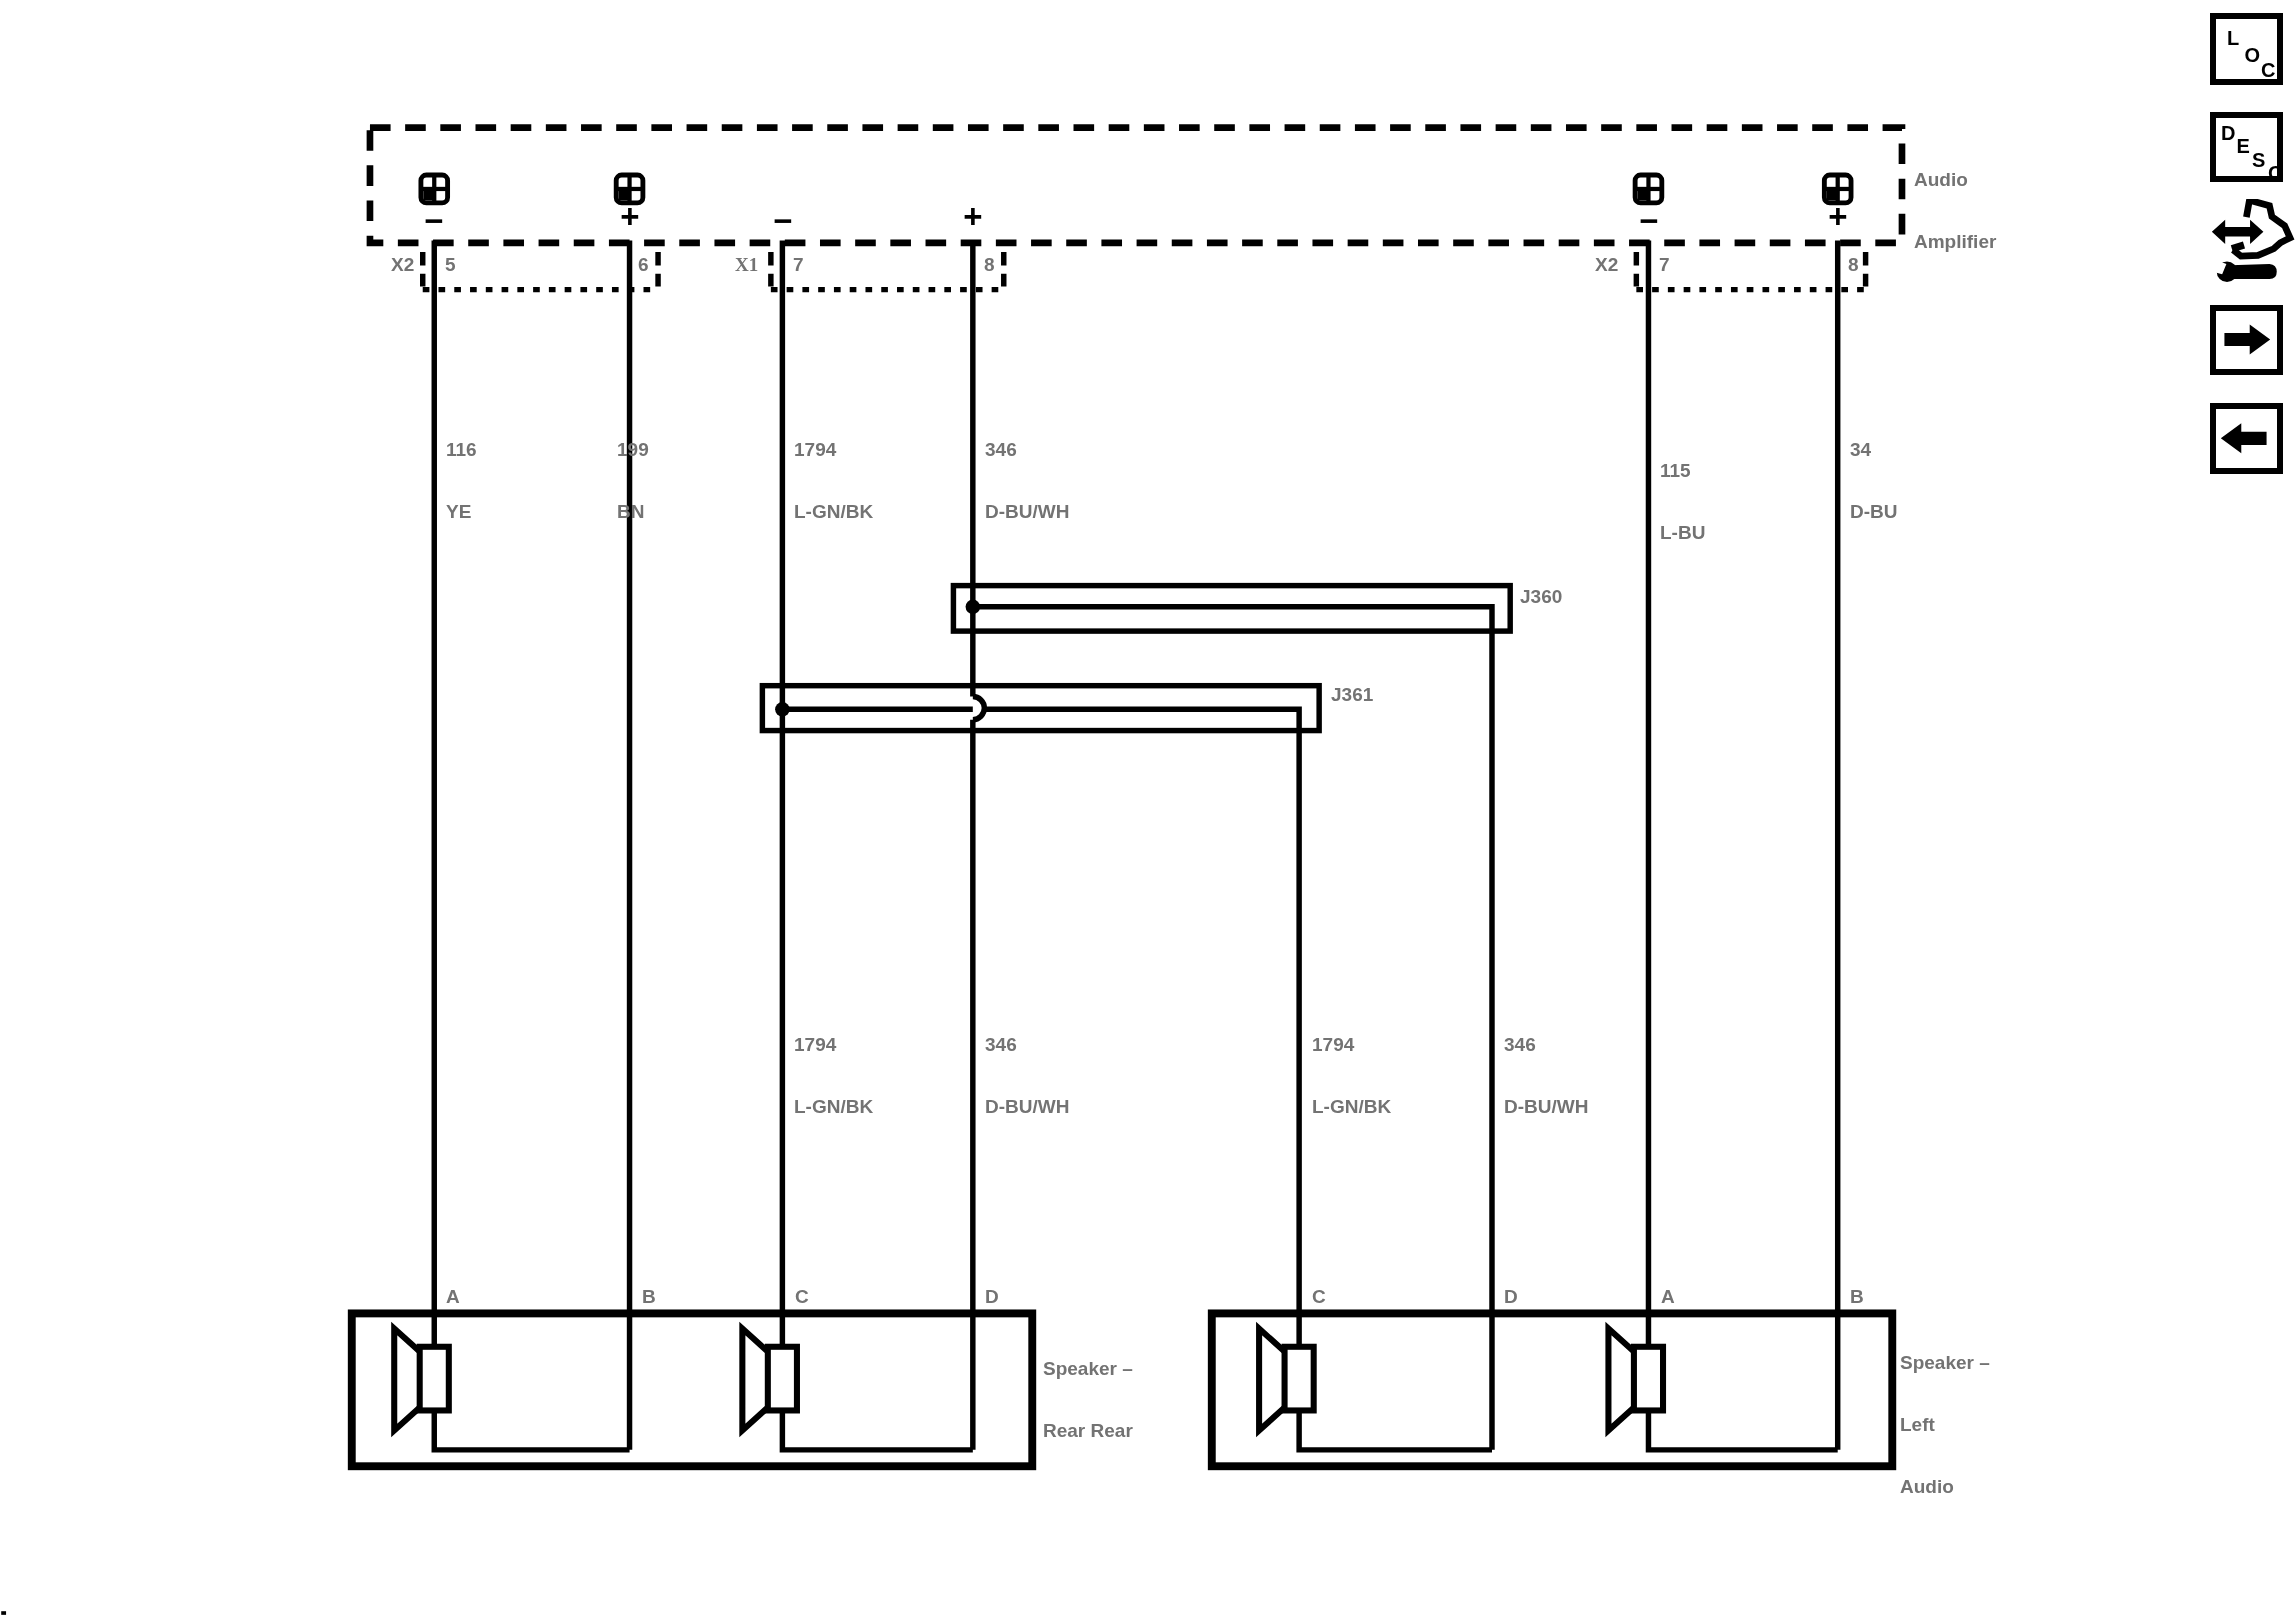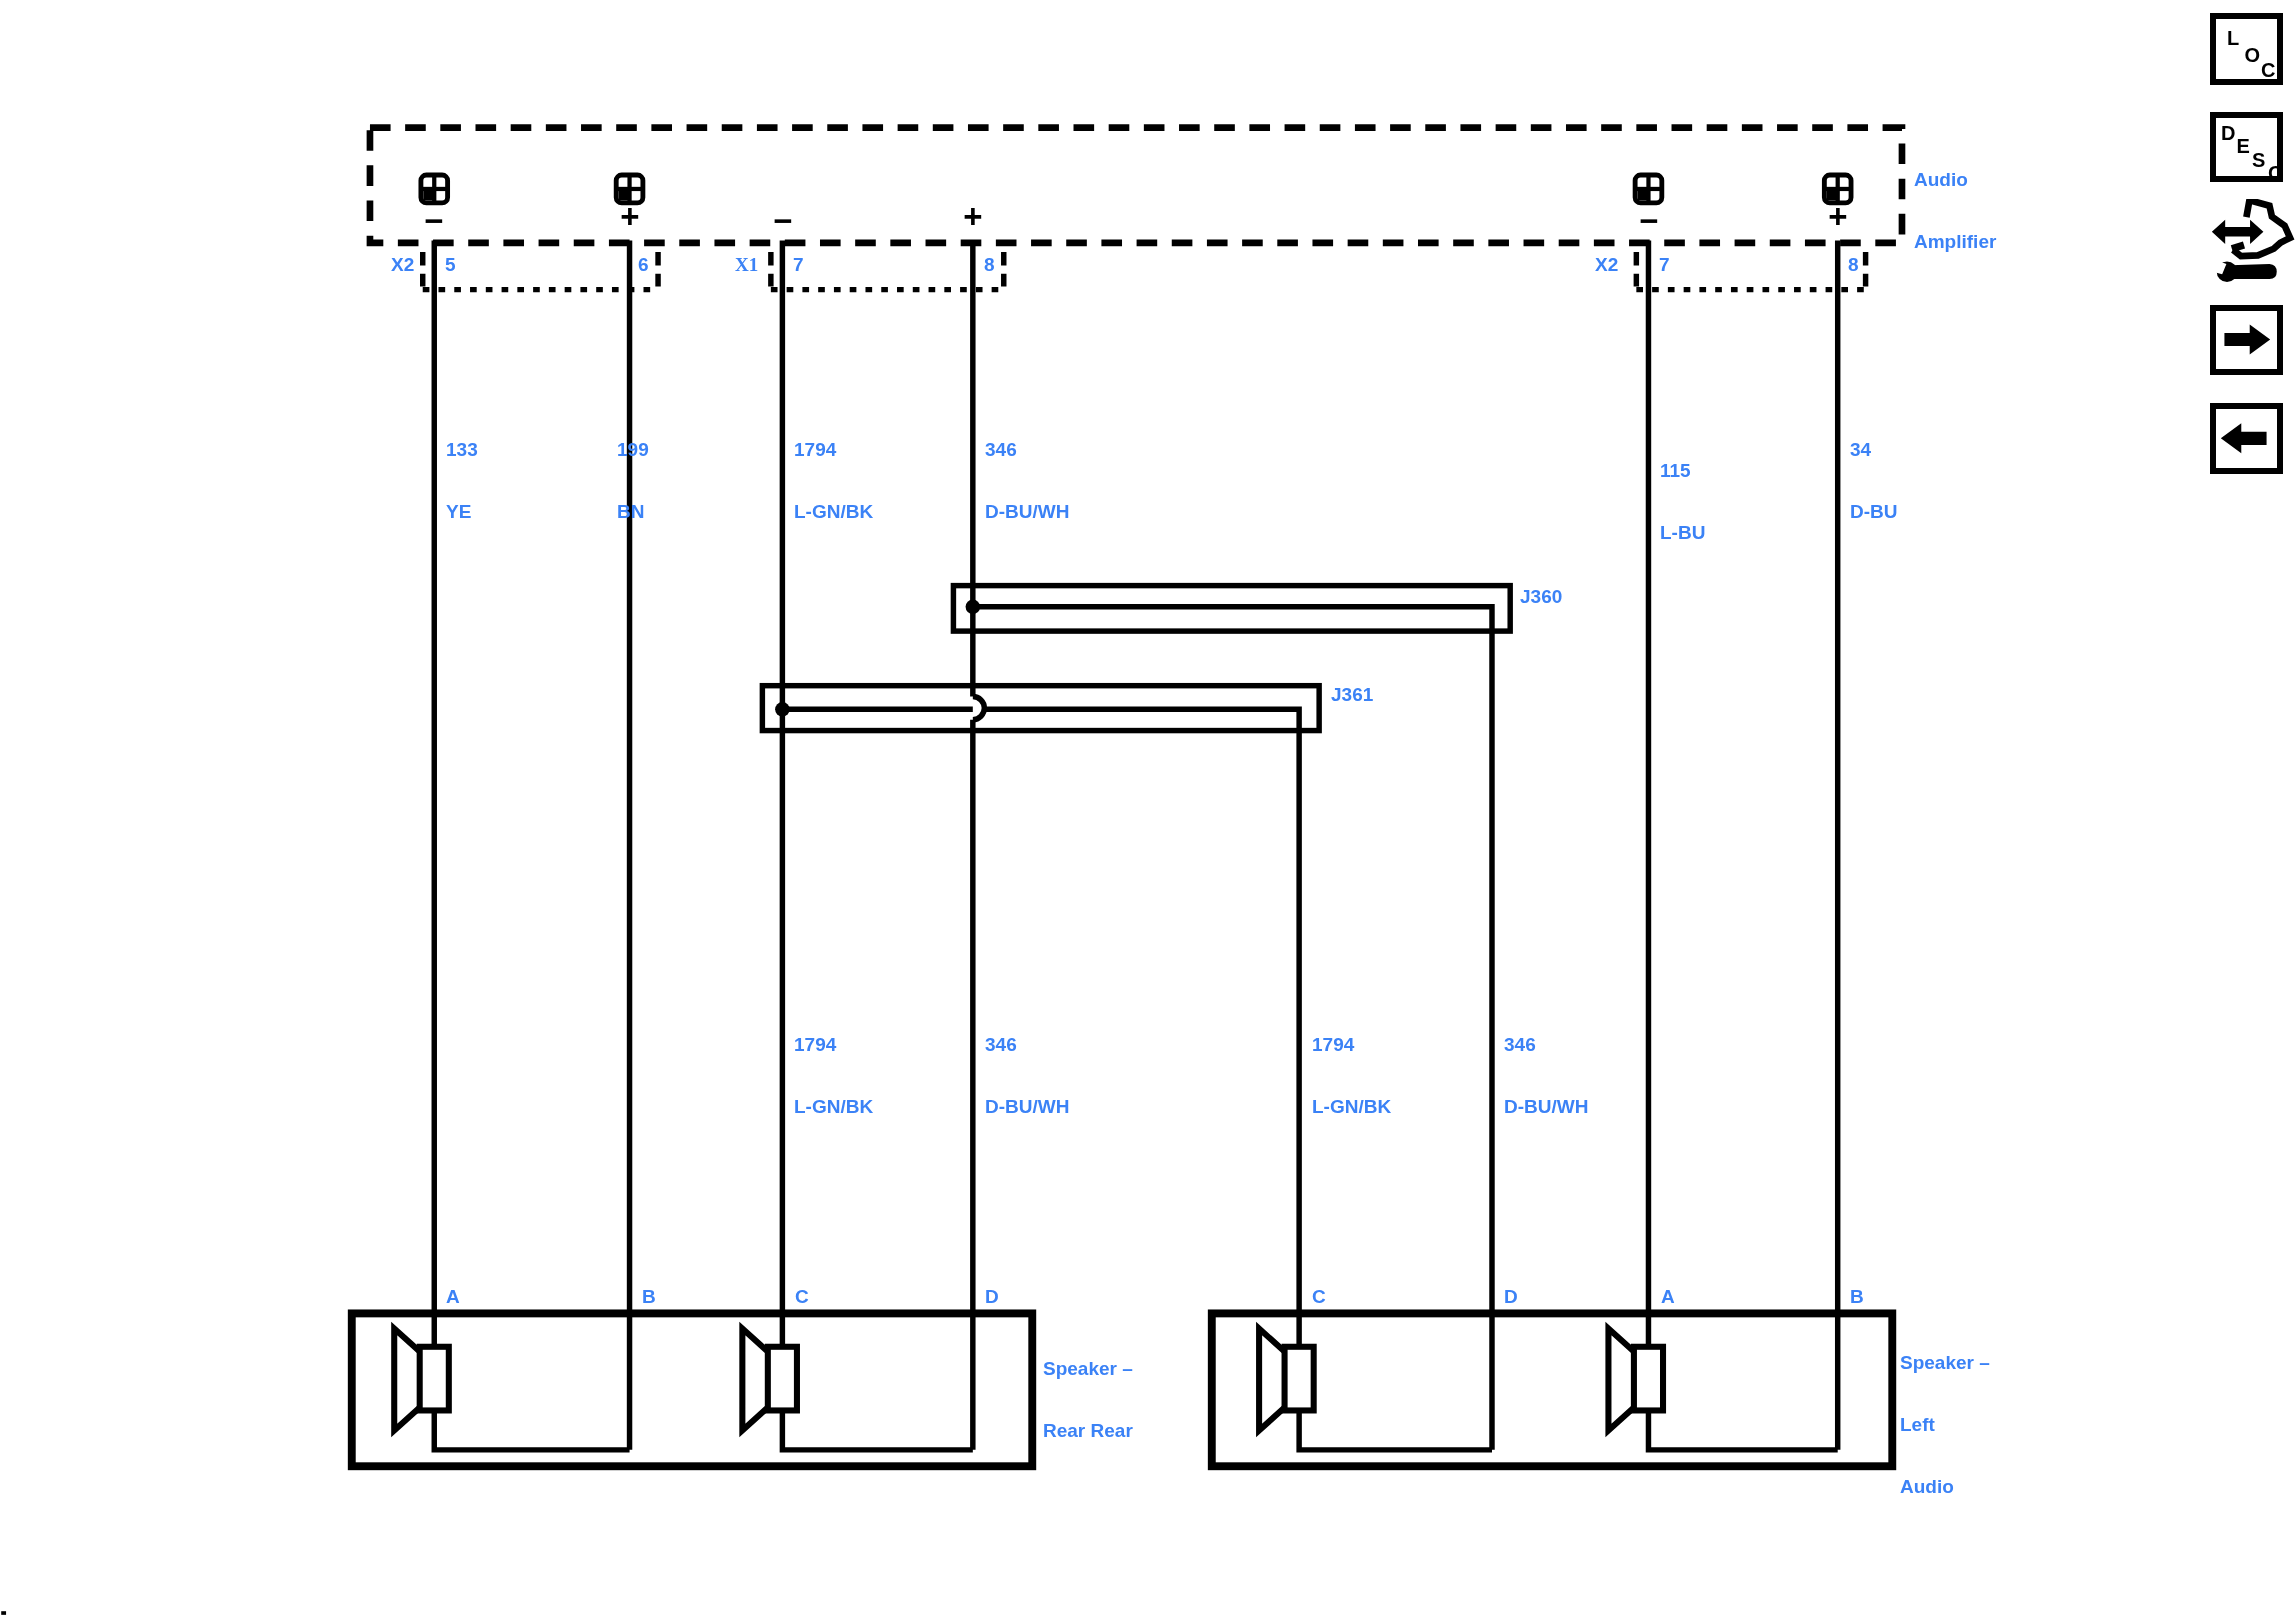--- a/index.html
+++ b/index.html
@@ -1,19 +1,19 @@
 <!DOCTYPE html>
 <html style="font-size:9.7px"><head>
 <meta charset="utf-8">
 <style>
   html,body{margin:0;padding:0;background:#fff;}
   #page{position:relative;width:2295px;height:1617px;background:#fff;overflow:hidden;
         font-family:"Liberation Sans",sans-serif;color:#000;}
   #art{position:absolute;left:0;top:0;}
-  .lbl{position:absolute;font:bold 19px/20.6px "Liberation Sans",sans-serif;color:#3b82f6;white-space:pre;}
+  .lbl{position:absolute;font:bold 19px/20.6px "Liberation Sans",sans-serif;color:#737373;white-space:pre;}
   .lbl div{display:block;}
   .sign{position:absolute;font:bold 33px/33px "Liberation Sans",sans-serif;color:#000;
         width:55px;text-align:center;transform:translateX(-50%);}
   .sidebtn{position:absolute;left:2210px;width:73px;box-sizing:border-box;}
   .icobox{border:6.7px solid #000;background:#fff;}
   .diagletter{position:absolute;font:bold 20px/20px "Liberation Sans",sans-serif;color:#000;}
 </style>
 </head>
 <body>
 
@@ -128,21 +128,21 @@
   <span class="lbl" style="left:445px;top:255px;">5</span>
   <span class="lbl" style="left:638px;top:255px;">6</span>
   <span class="lbl" style="left:735px;top:255px;font-family:Liberation Serif, serif;">X1</span>
   <span class="lbl" style="left:793px;top:255px;">7</span>
   <span class="lbl" style="left:984px;top:255px;">8</span>
   <span class="lbl" style="left:1595px;top:255px;">X2</span>
   <span class="lbl" style="left:1659px;top:255px;">7</span>
   <span class="lbl" style="left:1848px;top:255px;">8</span>
 
   <div class="lbl" style="left:446px;top:399px;">
-    <div>133</div>
+    <div>116</div>
     <div>YE</div>
   </div>
   <div class="lbl" style="left:617px;top:399px;">
     <div>199</div>
     <div>BN</div>
   </div>
   <div class="lbl" style="left:794px;top:399px;">
     <div>1794</div>
     <div>L-GN/BK</div>
   </div>

